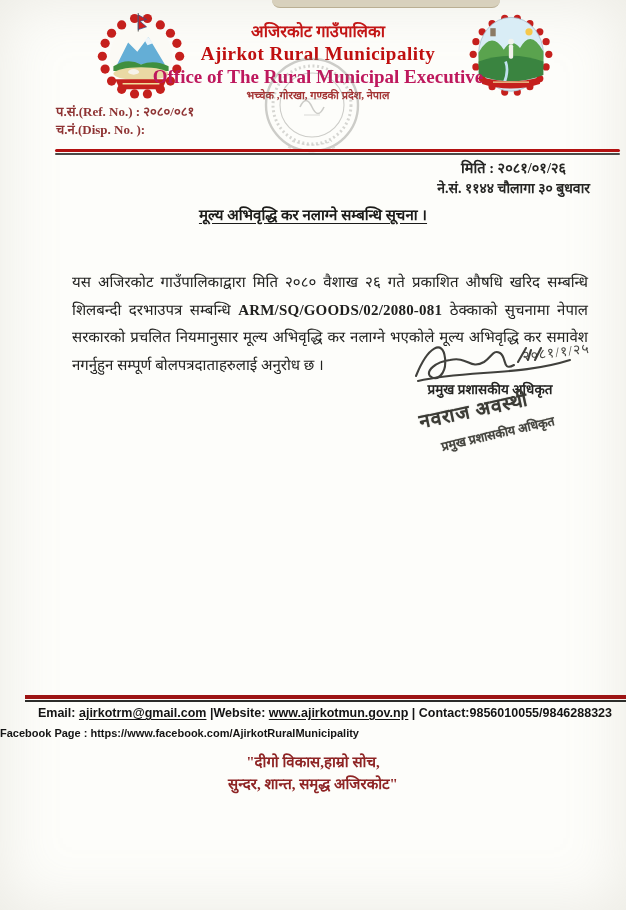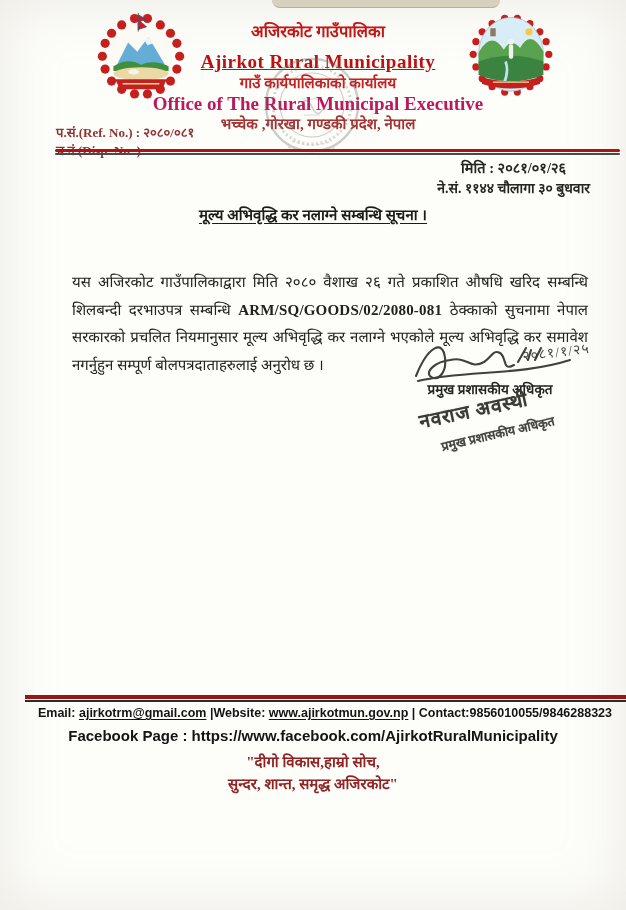--- a/index.html
+++ b/index.html
@@ -10,28 +10,28 @@
     font-family:"Liberation Serif","DejaVu Serif",serif;
   }
   .scan-sliver{position:absolute;top:0;left:272px;width:228px;height:7px;
     background:#d6ceb9;border-bottom:1px solid #b5a98c;border-radius:0 0 9px 9px;opacity:.92;}
   
   .logo{position:absolute;}
   .logo-left{left:94px;top:13px;width:94px;height:92px;}
   .logo-right{left:463px;top:12px;width:96px;height:90px;}
   .head-center{position:absolute;left:148px;top:23px;width:340px;text-align:center;line-height:1.12;}
   .h-np1{font-size:16.5px;font-weight:bold;color:#c31616;}
-  .h-en1{font-size:19px;font-weight:bold;color:#bf0f0f;letter-spacing:.5px;margin-top:10px;text-decoration:underline;}
+  .h-en1{font-size:19px;font-weight:bold;color:#bf0f0f;letter-spacing:.5px;margin-top:2px;}
   .h-np2{font-size:15px;font-weight:bold;color:#c62020;margin-top:2px;}
   .h-en2{font-size:19px;font-weight:bold;color:#be185d;margin-top:1px;white-space:nowrap;}
-  .h-np3{font-size:15px;font-weight:bold;color:#a33434;margin-top:2px;}
+  .h-np3{font-size:11px;font-weight:bold;color:#a33434;margin-top:2px;}
   .h-en3{font-size:10px;font-weight:bold;color:#b23030;margin-top:1px;}
   .head-stamp{position:absolute;left:262px;top:55px;width:100px;height:100px;opacity:.34;}
   
-  .refs{position:absolute;left:56px;top:124px;font-size:13px;color:#8f3434;font-weight:bold;line-height:18px;}
+  .refs{position:absolute;left:56px;top:103px;font-size:13px;color:#8f3434;font-weight:bold;line-height:18px;}
   .divider1{position:absolute;left:55px;top:149px;width:565px;}
   .divider1 .r{height:3px;background:#b31111;border-radius:2px;}
   .divider1 .g{height:1.6px;background:#4a4a48;margin-top:1.4px;border-radius:2px;}
   .dates{position:absolute;right:36px;top:157px;text-align:right;color:#262624;}
   .miti{font-size:14.5px;font-weight:bold;margin-right:24px;}
   .nesam{font-size:14px;font-weight:bold;margin-top:1px;}
   
   .subject-wrap{position:absolute;left:0;top:204px;width:626px;text-align:center;}
   .subject{display:inline-block;font-size:15px;font-weight:bold;color:#1b1b19;
     text-decoration:underline;text-underline-offset:3px;}
@@ -50,22 +50,22 @@
   .stamp-title{position:absolute;left:48px;top:91px;font-size:12.5px;font-weight:bold;
     transform:rotate(-13deg);color:#45453f;text-shadow:0 0 1px rgba(70,70,64,.4);}
   
   .divider2{position:absolute;left:25px;top:695px;width:601px;}
   .divider2 .r{height:3.5px;background:#9d1414;}
   .divider2 .g{height:2px;background:#2c2c2a;margin-top:1.6px;}
   .contact-line{position:absolute;left:0;top:706px;width:626px;text-align:center;
     font-family:"Liberation Sans","DejaVu Sans",sans-serif;font-size:12.5px;font-weight:bold;
     color:#141414;white-space:pre-wrap;padding-left:12px;}
   .contact-line .u{text-decoration:underline;text-underline-offset:2px;}
-  .fb-line{position:absolute;left:0;top:727px;width:626px;text-align:center;
-    font-family:"Liberation Sans","DejaVu Sans",sans-serif;font-size:15px;font-weight:bold;color:#141414;}
+  .fb-line{position:absolute;left:0;top:727px;width:626px;text-align:left;
+    font-family:"Liberation Sans","DejaVu Sans",sans-serif;font-size:11px;font-weight:bold;color:#141414;}
   .motto{position:absolute;left:0;top:751px;width:626px;text-align:center;
     font-size:15px;font-weight:bold;color:#8e2424;line-height:22px;}
 </style>
 </head>
 <body>
 
 <div class="page">
 
   <div class="scan-sliver"></div>
 
@@ -135,21 +135,20 @@
       <circle cx="50" cy="33" r="3.2" fill="#f2f2ec"></circle>
       <rect x="47.6" y="36" width="4.8" height="16" rx="2" fill="#f2f2ec"></rect>
       <path d="M16,72 Q50,82 84,72 L82,80 Q50,90 18,80 Z" fill="#c5201d"></path>
       <line x1="30" y1="78" x2="70" y2="78" stroke="#f2dd9a" stroke-width="1.4"></line>
     </svg>
   </span>
 
   <div class="head-center">
     <div class="h-np1">अजिरकोट गाउँपालिका</div>
     <div class="h-en1">Ajirkot Rural Municipality</div>
-    <div class="h-np2">गाउँ कार्यपालिकाको कार्यालय</div>
     <div class="h-en2">Office of The Rural Municipal Executive</div>
     <div class="h-np3">भच्चेक ,गोरखा, गण्डकी प्रदेश, नेपाल</div>
   </div>
 
   <span class="head-stamp">
     <svg viewBox="0 0 100 100" width="100" height="100">
       <g stroke="#70706a" fill="none">
         <circle cx="50" cy="50" r="46" stroke-width="2.4"></circle>
         <circle cx="50" cy="50" r="32" stroke-width="1.1"></circle>
         <circle cx="50" cy="50" r="39" stroke-width="3" stroke-dasharray="2,2.6" opacity=".8"></circle>

